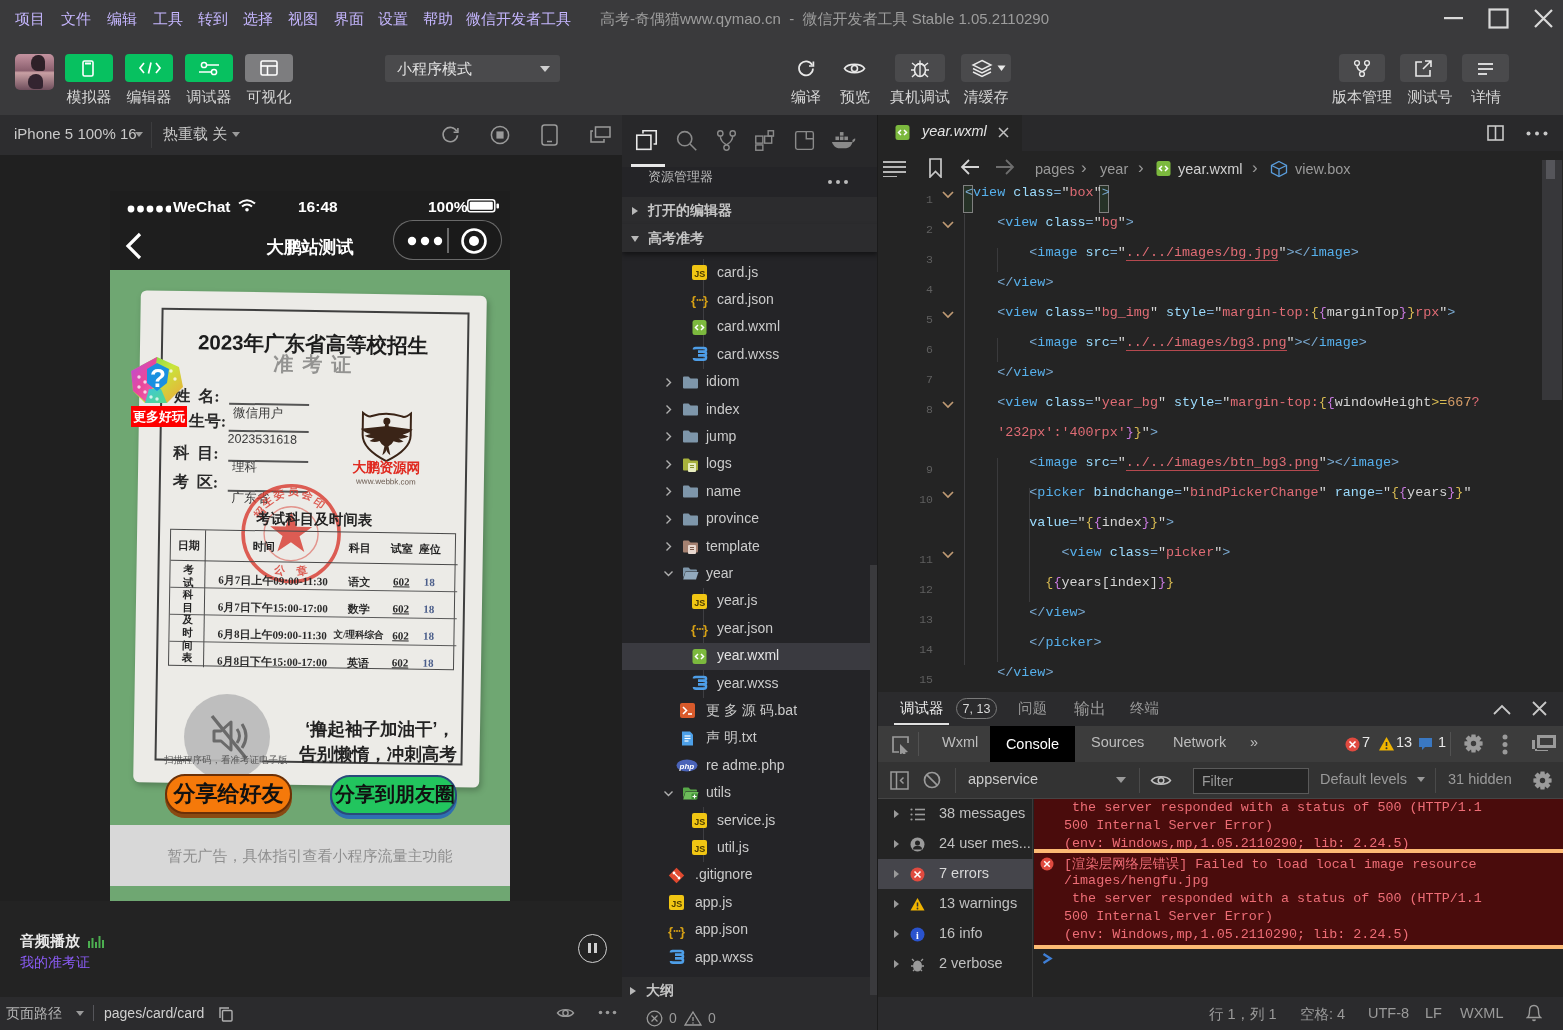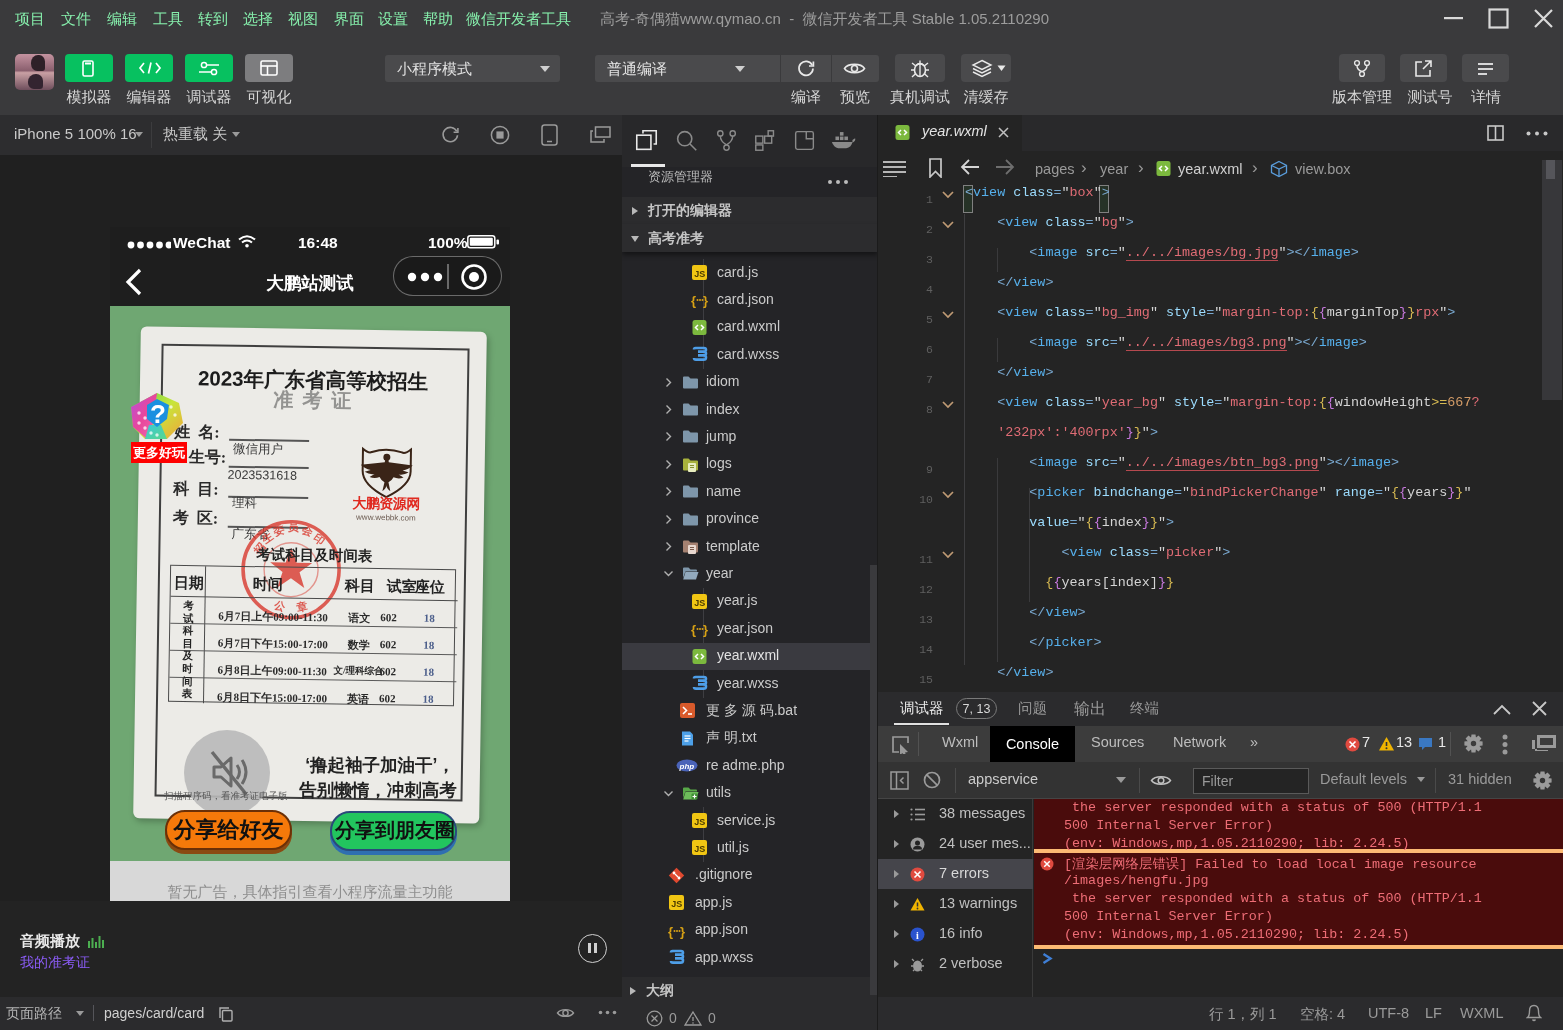--- a/index.html
+++ b/index.html
@@ -4,51 +4,51 @@
 <style>
   * { margin:0; padding:0; box-sizing:border-box; }
   html,body { width:1563px; height:1030px; overflow:hidden; background:#1f1f1f; }
   #app { position:relative; width:1563px; height:1030px; font-family:"Liberation Sans", sans-serif; color:#ccc; overflow:hidden; }
   .abs { position:absolute; }
   svg { display:block; }
   .mono { font-family:"Liberation Mono", monospace; }
 
   
   #titlebar { position:absolute; left:0; top:0; width:1563px; height:38px; background:#3a3a3c; }
-  .menuitem { position:absolute; top:0; height:38px; line-height:38px; font-size:15px; color:#86efac; }
+  .menuitem { position:absolute; top:0; height:38px; line-height:38px; font-size:15px; color:#c4b5fd; }
   #wintitle { position:absolute; top:0; height:38px; line-height:38px; font-size:15px; color:#9d9d9d; left:600px; }
 
   
   #toolbar { position:absolute; left:0; top:38px; width:1563px; height:77px; background:#3a3a3c; }
   .gbtn { position:absolute; top:16px; width:48px; height:28px; border-radius:4px; background:#07c160; }
   .gbtn.gray { background:#7d7d7f; }
   .toollabel { position:absolute; top:50px; font-size:15px; color:#d6d6d6; width:80px; text-align:center; }
   .drop { position:absolute; top:17px; height:27px; background:#4a4a4c; border-radius:3px; color:#e3e3e3; font-size:15px; line-height:27px; padding-left:12px; }
   .drop .caret { position:absolute; right:10px; top:11px; width:0; height:0; border-left:5px solid transparent; border-right:5px solid transparent; border-top:6px solid #cfcfcf; }
   .iconbtn { position:absolute; top:16px; height:28px; border-radius:4px; background:#4a4a4c; }
 
   
   #simbar { position:absolute; left:0; top:115px; width:622px; height:40px; background:#2d2d2f; color:#c9c9c9; font-size:15px; }
   #simarea { position:absolute; left:0; top:155px; width:622px; height:746px; background:#202020; }
   #audio { position:absolute; left:0; top:901px; width:622px; height:96px; background:#232323; }
   #pathbar { position:absolute; left:0; top:997px; width:622px; height:33px; background:#2b2b2d; color:#b5b5b5; font-size:14px; }
 
   
-  #phone { position:absolute; left:110px; top:36px; width:400px; height:710px; background:#6fa772; overflow:hidden;margin-top:36px; }
+  #phone { position:absolute; left:110px; top:36px; width:400px; height:710px; background:#6fa772; overflow:hidden; }
   #pstatus { position:absolute; left:0; top:0; width:400px; height:79px; background:#1e1e1e; color:#fff; }
 
   .fieldlbl { position:absolute; font-size:16px; font-weight:bold; color:#2a2a2a; font-family:"Liberation Serif",serif; }
   .fieldline { position:absolute; height:1.5px; background:#555; }
   .fieldval { position:absolute; font-size:12.5px; color:#3a3a3a; }
-  .tcell { position:absolute; font-size:15px; font-weight:bold; color:#222; font-family:"Liberation Serif",serif; }
+  .tcell { position:absolute; font-size:11px; font-weight:bold; color:#222; font-family:"Liberation Serif",serif; }
   .trow { position:absolute; left:0; width:287px; height:27px; }
   .trow span { position:absolute; top:6px; font-size:11px; color:#2a2a2a; font-family:"Liberation Serif",serif; font-weight:bold; }
   .trow .tt { left:48px; }
   .trow .ts { left:162px; width:54px; text-align:center; white-space:nowrap; }
-  .trow .tr1 { left:210px; width:42px; text-align:left; }
+  .trow .tr1 { left:210px; width:42px; text-align:center;text-decoration:underline; }
   .trow .tr2 { left:240px; width:38px; text-align:center; color:#4a5d8a; }
 
   
   #explorer { position:absolute; left:622px; top:115px; width:256px; height:915px; background:#242427; overflow:hidden; border-right:1px solid #1b1b1b; }
 
   .twist { position:absolute; width:0; height:0; }
   .twist.closed { border-top:4.5px solid transparent; border-bottom:4.5px solid transparent; border-left:6px solid #b8b8b8; }
   .twist.open { border-left:4.5px solid transparent; border-right:4.5px solid transparent; border-top:6px solid #b8b8b8; }
   .trw { position:absolute; left:0; width:256px; height:27.4px; }
   .trw .ic { position:absolute; top:5px; width:17px; height:17px; }
@@ -206,21 +206,20 @@
     <div class="toollabel" style="left:169px">调试器</div>
     <div class="gbtn gray" style="left:245px">
       <svg class="abs" style="left:15px;top:6px" width="19" height="17">
           <rect x="1" y="1" width="16" height="14" rx="1.5" fill="none" stroke="#fff" stroke-width="1.6"></rect>
           <line x1="1" y1="6" x2="17" y2="6" stroke="#fff" stroke-width="1.6"></line>
           <line x1="7.5" y1="6" x2="7.5" y2="15" stroke="#fff" stroke-width="1.6"></line>
         </svg>
     </div>
     <div class="toollabel" style="left:229px">可视化</div>
     <div class="drop" style="left:385px;width:175px">小程序模式<span class="caret"></span></div>
-    <div class="drop" style="left:595px;width:284px">普通编译<span class="caret" style="right:134px"></span></div>
     <div class="abs" style="left:780px;top:17px;width:1px;height:27px;background:#3a3a3c"></div>
     <div class="abs" style="left:831px;top:17px;width:1px;height:27px;background:#3a3a3c"></div>
     <svg class="abs" style="left:796px;top:21px" width="19" height="19">
         <path d="M16.2,6.1 A7 7 0 1 0 17,9.5" fill="none" stroke="#e8e8e8" stroke-width="1.7"></path>
         <path d="M17.4,2.5 L17.4,7 L13,7" fill="none" stroke="#e8e8e8" stroke-width="1.7"></path>
       </svg>
     <div class="toollabel" style="left:766px">编译</div>
     <svg class="abs" style="left:843px;top:23px" width="23" height="15">
         <path d="M1.5,7.5 C5,2 18,2 21.5,7.5 C18,13 5,13 1.5,7.5 Z" fill="none" stroke="#e8e8e8" stroke-width="1.6"></path>
         <circle cx="11.5" cy="7.5" r="3" fill="none" stroke="#e8e8e8" stroke-width="1.6"></circle>

